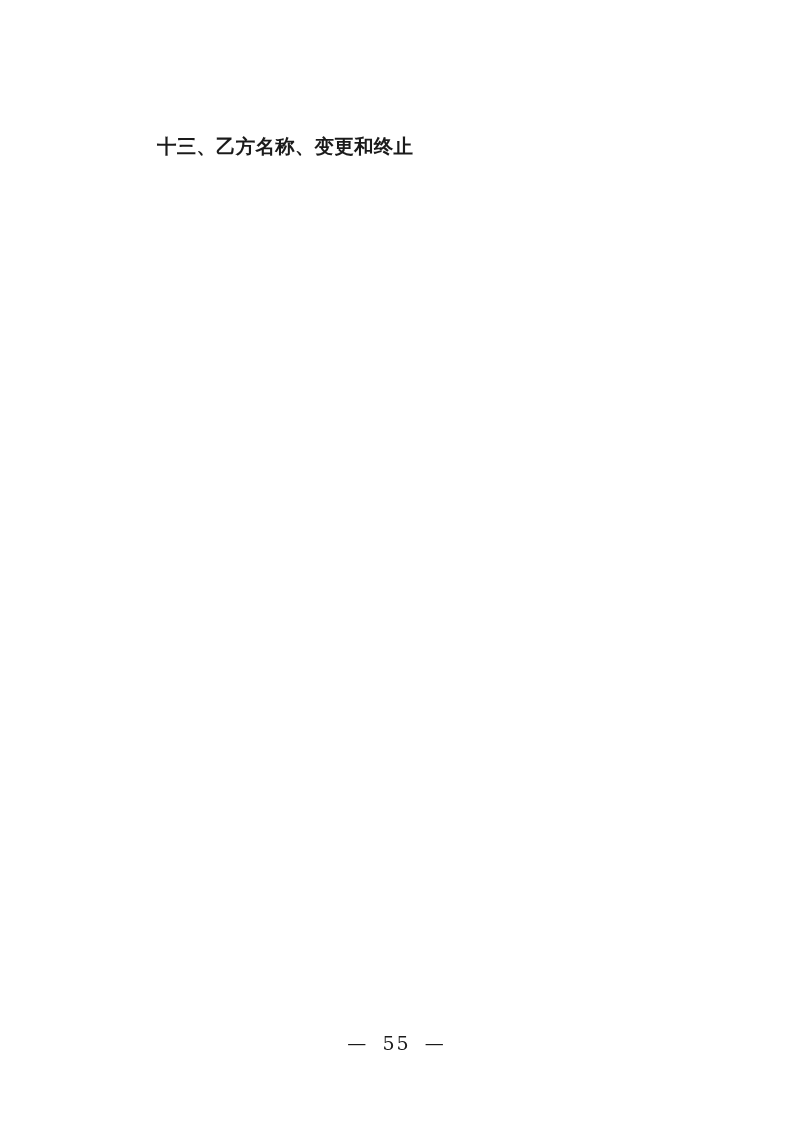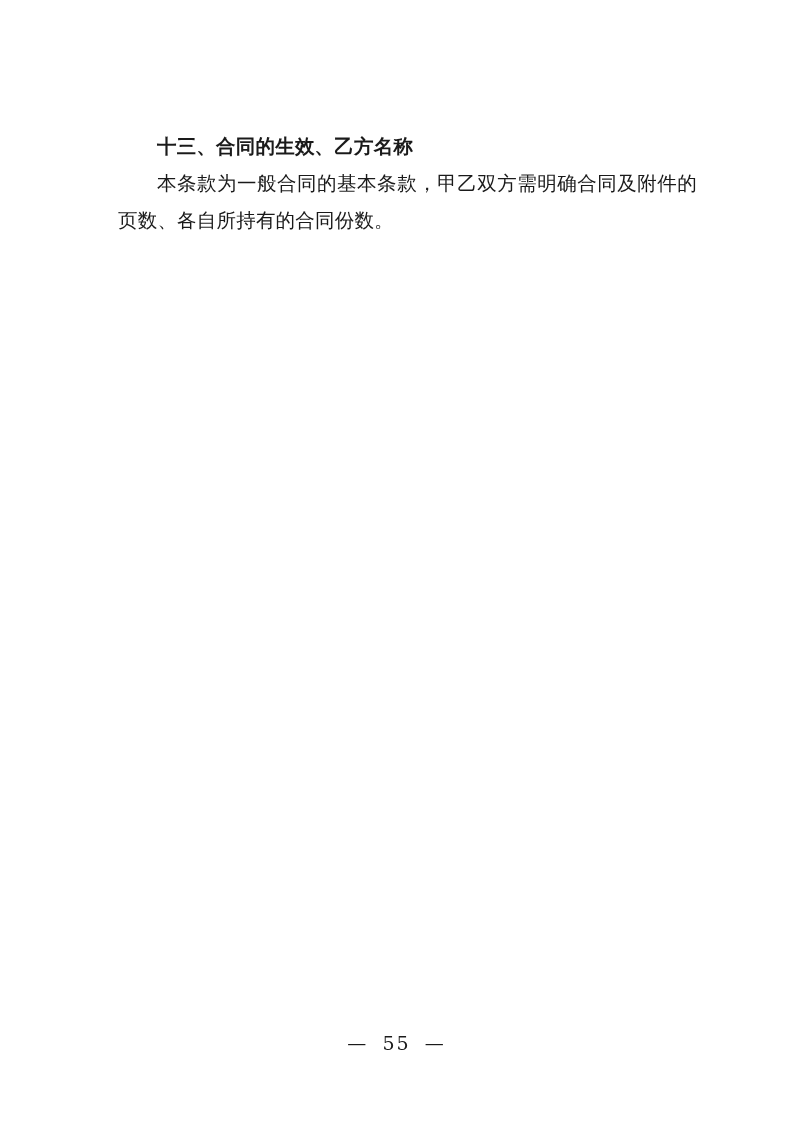--- a/index.html
+++ b/index.html
@@ -59,22 +59,21 @@
   }
   .dash {
     display: inline-block;
   }
 </style>
 </head>
 <body>
 
 <div class="page">
   <div class="body-text">
-    <p class="heading">十三、合同的生效、乙方名称</p>
-    <p class="para">本条款为一般合同的基本条款，甲乙双方需明确合同及附件的页数、各自所持有的合同份数。</p>
+    <p class="heading">十三、乙方名称、变更和终止</p>
   </div>
 </div>
 
 <div class="footer">
   <span class="dash">—</span>
   <span class="pgnum">55</span>
   <span class="dash">—</span>
 </div>
 
 </body></html>

